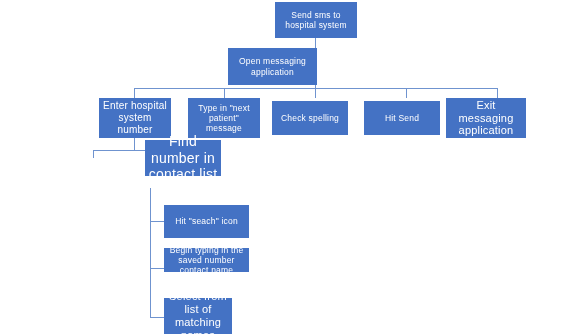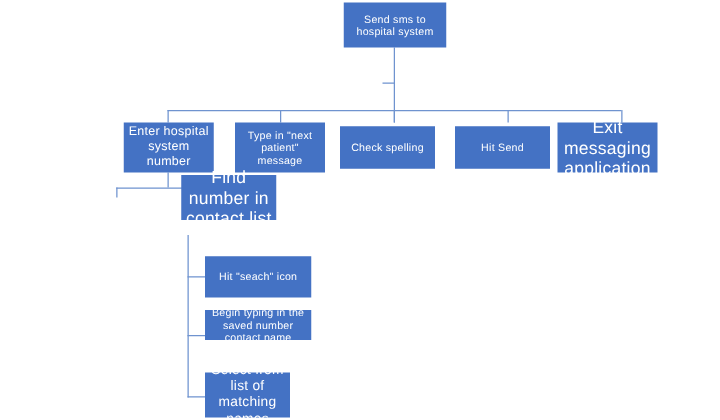--- a/index.html
+++ b/index.html
@@ -70,38 +70,41 @@
 
   <div class="connector v" style="left:150px; top:188px; height:130px;"></div>
   <div class="connector h" style="left:150px; top:221px; width:14px;"></div>
   <div class="connector h" style="left:150px; top:268px; width:14px;"></div>
   <div class="connector h" style="left:150px; top:317px; width:14px;"></div>
 
   <div class="node" style="left:275px; top:2px; width:82px; height:36px; font-size:8.5px;">
     <span>Send sms to hospital system</span>
   </div>
 
+  <div class="node" style="left:228px; top:48px; width:89px; height:37px; font-size:8.5px;">
+    <span>Open messaging application</span>
+  </div>
 
   <div class="node" style="left:99px; top:98px; width:72px; height:40px; font-size:10px;">
     <span>Enter hospital system number</span>
   </div>
 
   <div class="node" style="left:188px; top:98px; width:72px; height:40px; font-size:8.5px;">
     <span>Type in "next patient" message</span>
   </div>
 
   <div class="node" style="left:272px; top:101px; width:76px; height:34px; font-size:8.5px;align-items:center;">
     <span>Check spelling</span>
   </div>
 
   <div class="node" style="left:364px; top:101px; width:76px; height:34px; font-size:8.5px;justify-content:flex-end;">
     <span>Hit Send</span>
   </div>
 
-  <div class="node" style="left:446px; top:98px; width:80px; height:40px; font-size:14px;">
+  <div class="node" style="left:446px; top:98px; width:80px; height:40px; font-size:11px;">
     <span>Exit messaging application</span>
   </div>
 
 
   <div class="node" style="left:145px; top:140px; width:76px; height:36px; font-size:14px;justify-content:center;">
     <span>Find number in contact list</span>
   </div>
 
   <div class="node" style="left:164px; top:205px; width:85px; height:33px; font-size:8.5px;">
     <span>Hit "seach" icon</span>

